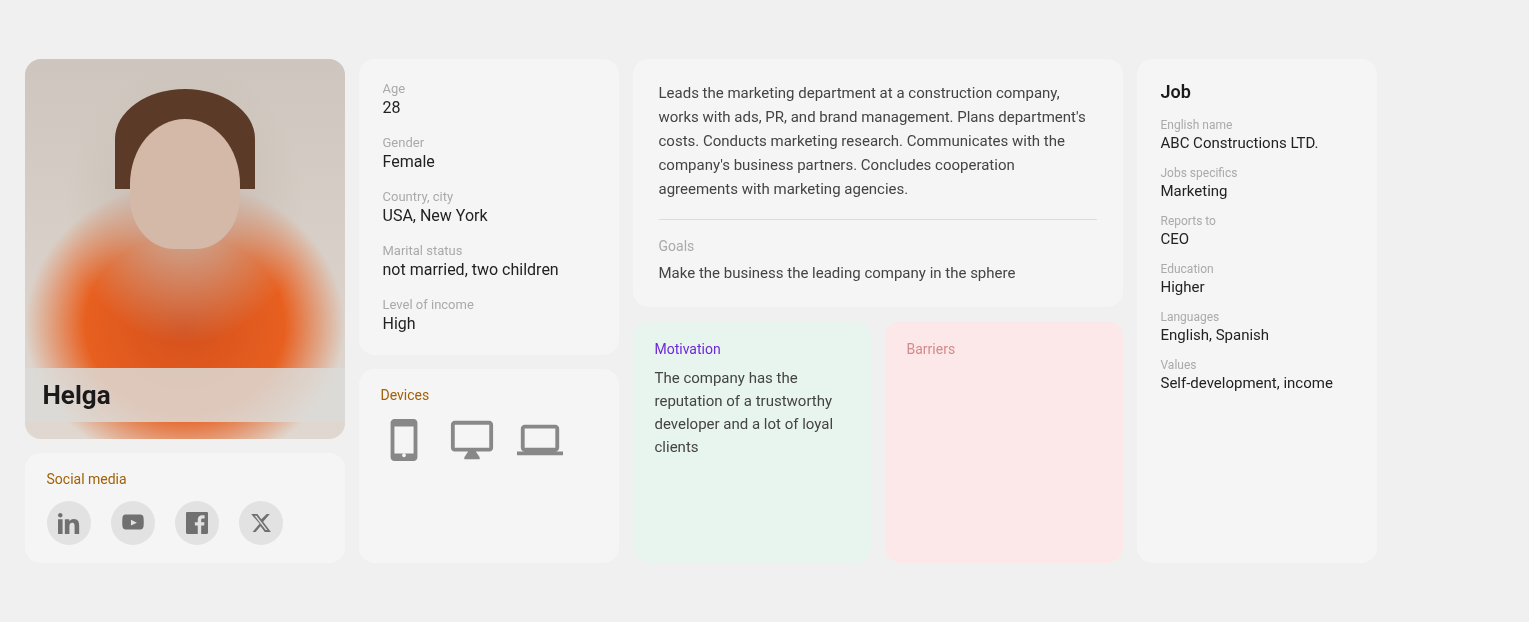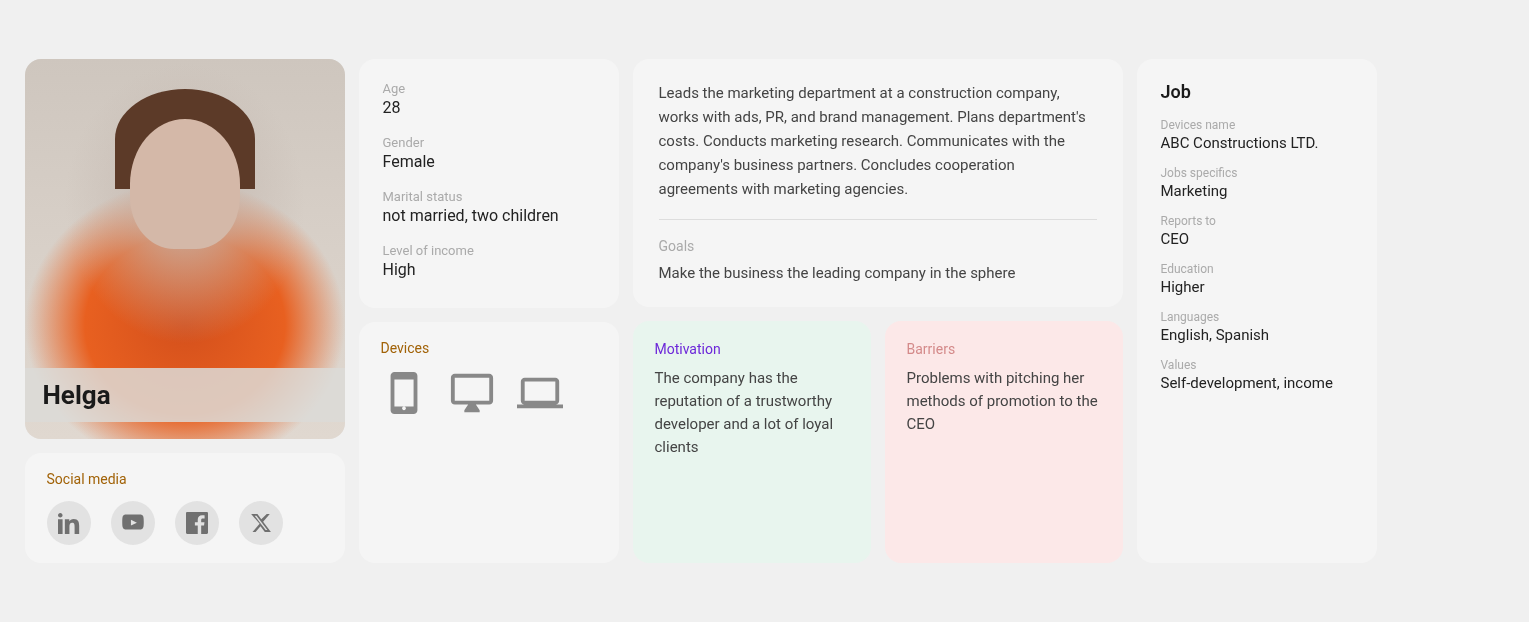--- a/index.html
+++ b/index.html
@@ -291,20 +291,24 @@
     <div class="demo-card">
       <div class="demo-row">
         <div class="demo-label">Age</div>
         <div class="demo-value">28</div>
       </div>
       <div class="demo-row">
         <div class="demo-label">Gender</div>
         <div class="demo-value">Female</div>
       </div>
       <div class="demo-row">
+        <div class="demo-label">Country, city</div>
+        <div class="demo-value">USA, New York</div>
+      </div>
+      <div class="demo-row">
         <div class="demo-label">Marital status</div>
         <div class="demo-value">not married, two children</div>
       </div>
       <div class="demo-row">
         <div class="demo-label">Level of income</div>
         <div class="demo-value">High</div>
       </div>
     </div>
     <div class="devices-card">
       <div class="section-label">Devices</div>
@@ -338,30 +342,29 @@
       <div class="goals-label">Goals</div>
       <p class="goals-text">Make the business the leading company in the sphere</p>
     </div>
     <div class="bottom-row">
       <div class="motivation-card">
         <div class="card-subtitle motivation-label">Motivation</div>
         <p class="card-body-text">The company has the reputation of a trustworthy developer and a lot of loyal clients</p>
       </div>
       <div class="barriers-card">
         <div class="card-subtitle barriers-label">Barriers</div>
-        <p class="card-body-text">Problems with pitching her methods of promotion to the CEO</p>
       </div>
     </div>
   </div>
 
   <div class="col col-4">
     <div class="job-card">
       <div class="job-title">Job</div>
       <div class="job-row">
-        <div class="job-field-label">Devices name</div>
+        <div class="job-field-label">English name</div>
         <div class="job-field-value">ABC Constructions LTD.</div>
       </div>
       <div class="job-row">
         <div class="job-field-label">Jobs specifics</div>
         <div class="job-field-value">Marketing</div>
       </div>
       <div class="job-row">
         <div class="job-field-label">Reports to</div>
         <div class="job-field-value">CEO</div>
       </div>

